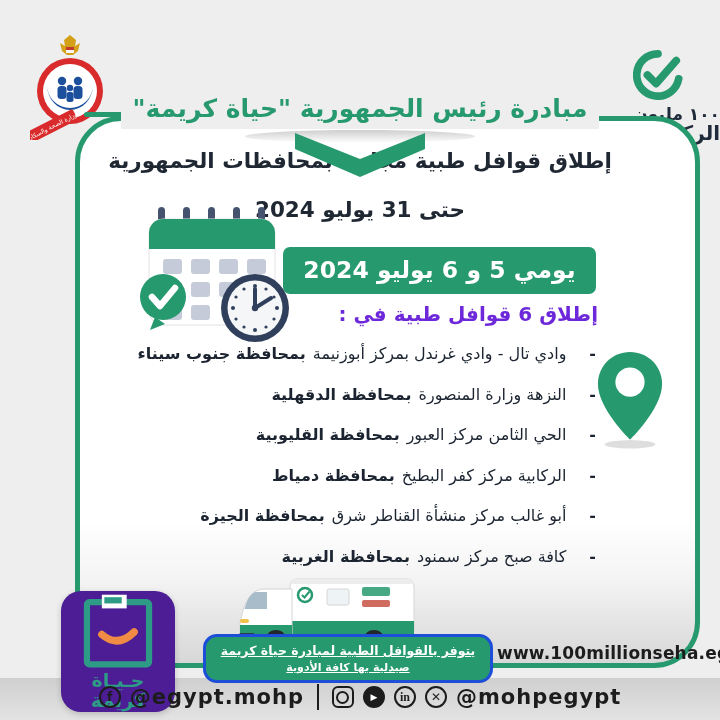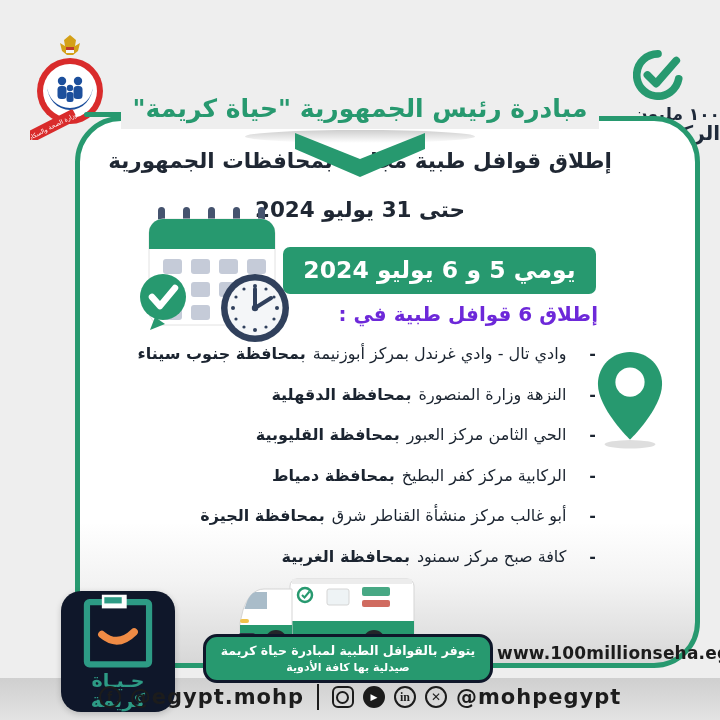--- a/index.html
+++ b/index.html
@@ -36,26 +36,26 @@
   .loc-list{position:absolute;right:124px;top:344px;z-index:3;}
   .loc-row{display:flex;align-items:flex-start;gap:7px;margin-bottom:21.5px;color:#1b2430;font-size:16px;line-height:19px;}
   .loc-row .dash{font-weight:bold;margin-left:16px;}
   .loc-row .gov{font-weight:bold;}
 
   .pin{position:absolute;left:594px;top:350px;z-index:3;}
 
   
   .bottom-strip{position:absolute;left:0;top:678px;width:720px;height:42px;
     background:linear-gradient(180deg,#cfcfcf,#e3e3e3);z-index:0;}
-  .hayah-card{position:absolute;left:61px;top:591px;width:114px;height:121px;background:#0f172a;border-radius:20px;
+  .hayah-card{position:absolute;left:61px;top:591px;width:114px;height:121px;background:#4c1d95;border-radius:20px;
     box-shadow:0 2px 6px rgba(0,0,0,.18);z-index:4;text-align:center;}
   .hayah-text{color:#2d9b85;font-weight:bold;font-size:19px;line-height:1.05;margin-top:-6px;}
   .van{position:absolute;left:232px;top:575px;z-index:3;}
-  .pill-note{position:absolute;left:203px;top:634px;width:290px;height:49px;background:#27996f;border:3px solid #0f172a;
-    border-radius:14px;color:#fff;text-align:center;z-index:5;box-sizing:border-box;}
+  .pill-note{position:absolute;left:203px;top:634px;width:290px;height:49px;background:#27996f;border:3px solid #1d4ed8;
+    border-radius:14px;color:#fff;text-align:center;z-index:5;box-sizing:border-box;text-decoration:underline;}
   .pill-note .l1{font-size:12.5px;font-weight:bold;margin-top:6px;}
   .pill-note .l2{font-size:11px;font-weight:bold;margin-top:3px;}
   .website{position:absolute;left:497px;top:643px;direction:ltr;font-size:17px;font-weight:bold;color:#1c1c1c;z-index:5;letter-spacing:.2px;}
 
   .social-row{position:absolute;left:0;top:684px;width:720px;display:flex;direction:ltr;justify-content:center;align-items:center;gap:9px;z-index:6;color:#1c1c1c;}
   .handle{font-size:21px;font-weight:bold;letter-spacing:1px;}
   .sicon{width:22px;height:22px;border:2px solid #1c1c1c;border-radius:50%;display:flex;align-items:center;justify-content:center;
     font-size:12px;font-weight:bold;box-sizing:border-box;}
   .sicon.square{border-radius:6px;}
   .sicon.filled{background:#1c1c1c;color:#fff;font-size:9px;}

